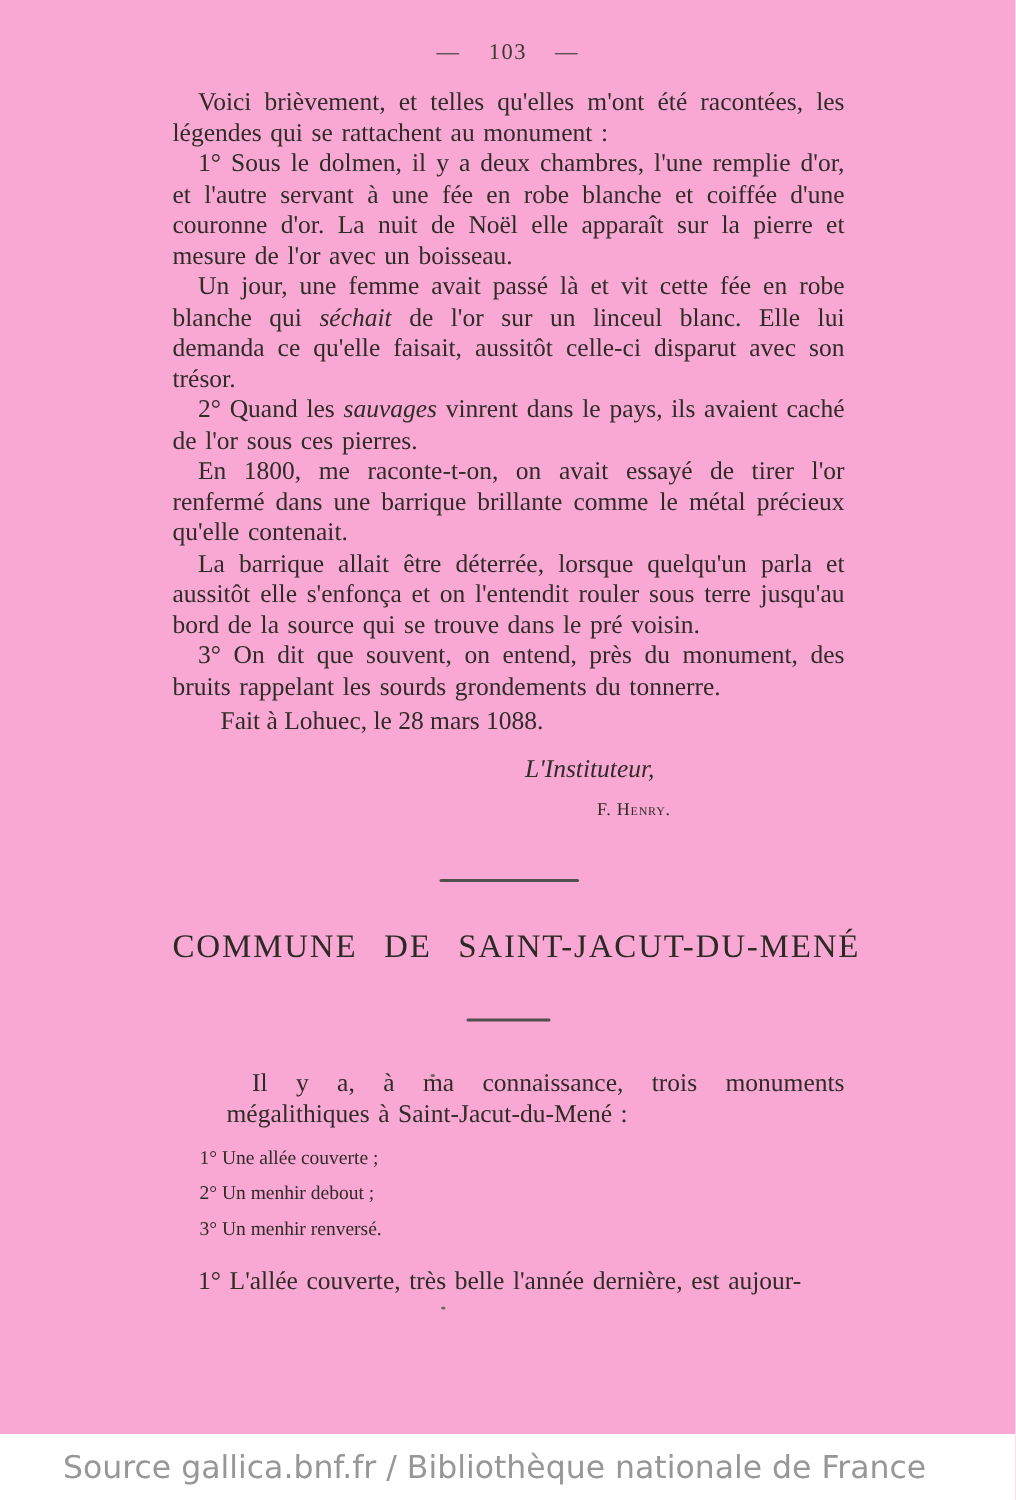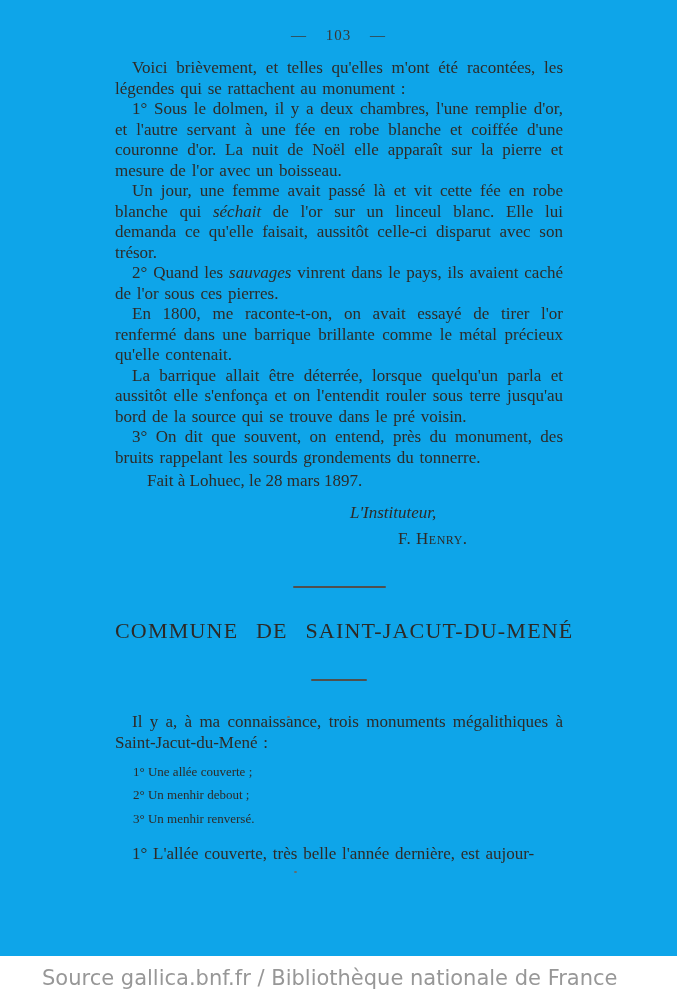--- a/index.html
+++ b/index.html
@@ -6,21 +6,21 @@
   html, body {
     margin: 0;
     padding: 0;
     background: #ffffff;
   }
   .page {
     position: relative;
     width: 677px;
     height: 1000px;
     margin: 0 auto;
-    background: #0ea5e9;
+    background: #f9a8d4;
     overflow: hidden;
     font-family: "Liberation Serif", "DejaVu Serif", serif;
     color: #2e2b28;
   }
   .page-number {
     margin-top: 27px;
     text-align: center;
     font-size: 15px;
     letter-spacing: 1px;
     word-spacing: 14px;
@@ -33,41 +33,42 @@
   .paras p {
     margin: 0;
     font-size: 17px;
     line-height: 20.5px;
     text-indent: 17px;
     text-align: justify;
     word-spacing: 1.5px;
   }
   .paras.section p {
     line-height: 21.5px;
+    margin-left: 36px;
   }
   .paras { margin-top: 14px; }
   .paras.section { margin-top: 30px; }
   .dateline {
     margin: 3px 0 0 0;
     padding-left: 32px;
     font-size: 17px;
     line-height: 20.5px;
   }
   .sig-role {
     margin: 11px 0 0 0;
     padding-left: 235px;
     font-size: 17px;
     font-style: italic;
     line-height: 20.5px;
     font-family: Liberation Serif, serif;
   }
   .sig-name {
     margin: 6px 0 0 0;
     padding-left: 283px;
-    font-size: 17px;
+    font-size: 12px;
     font-variant: small-caps;
     letter-spacing: 0.5px;
     line-height: 20.5px;
   }
   .rule {
     height: 2px;
     background: #50504e;
     border-radius: 1px;
   }
   .rule-1 {
@@ -144,21 +145,21 @@
     <div class="paras">
         <p><span>Voici brièvement, et telles qu'elles m'ont été racontées, les légendes qui se rattachent au monument :</span></p>
         <p><span>1° Sous le dolmen, il y a deux chambres, l'une remplie d'or, et l'autre servant à une fée en robe blanche et coiffée d'une couronne d'or. La nuit de Noël elle apparaît sur la pierre et mesure de l'or avec un boisseau.</span></p>
         <p><span>Un jour, une femme avait passé là et vit cette fée en robe blanche qui </span><i>séchait</i><span> de l'or sur un linceul blanc. Elle lui demanda ce qu'elle faisait, aussitôt celle-ci disparut avec son trésor.</span></p>
         <p><span>2° Quand les </span><i>sauvages</i><span> vinrent dans le pays, ils avaient caché de l'or sous ces pierres.</span></p>
         <p><span>En 1800, me raconte-t-on, on avait essayé de tirer l'or renfermé dans une barrique brillante comme le métal précieux qu'elle contenait.</span></p>
         <p><span>La barrique allait être déterrée, lorsque quelqu'un parla et aussitôt elle s'enfonça et on l'entendit rouler sous terre jusqu'au bord de la source qui se trouve dans le pré voisin.</span></p>
         <p><span>3° On dit que souvent, on entend, près du monument, des bruits rappelant les sourds grondements du tonnerre.</span></p>
       </div>
 
-    <p class="dateline">Fait à Lohuec, le 28 mars 1897.</p>
+    <p class="dateline">Fait à Lohuec, le 28 mars 1088.</p>
 
     <p class="sig-role">L'Instituteur,</p>
 
     <p class="sig-name">F. Henry.</p>
 
     <div class="rule rule-1"></div>
 
     <h1 class="heading">COMMUNE DE SAINT-JACUT-DU-MENÉ</h1>
 
     <div class="rule rule-2"></div>

